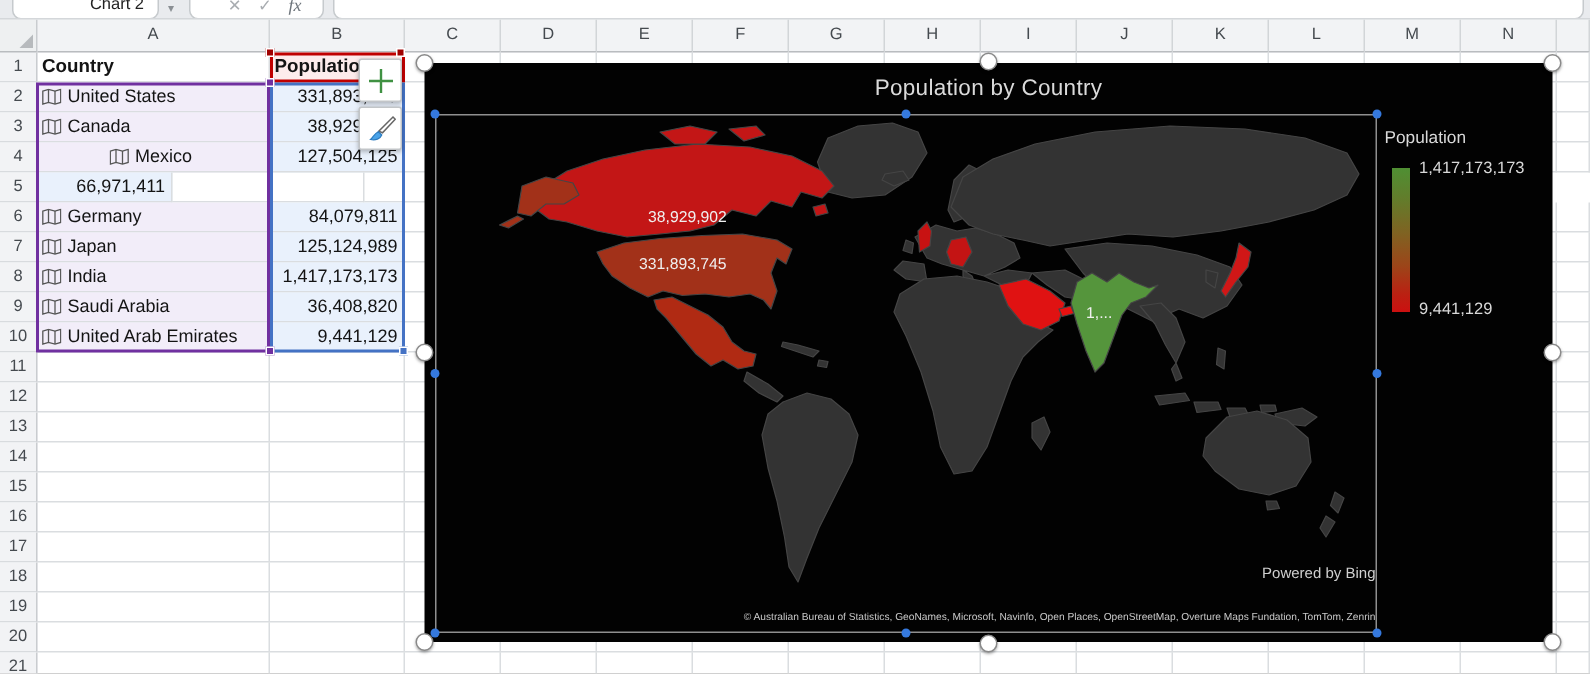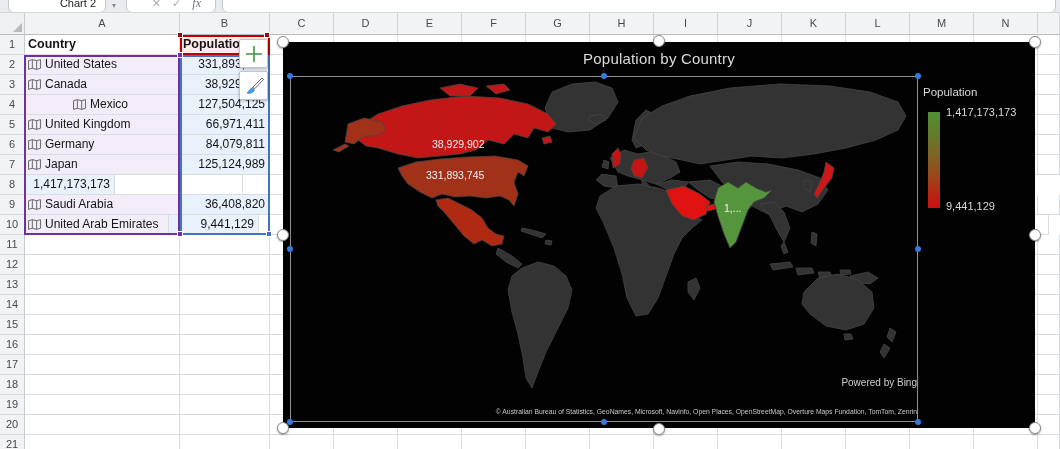--- a/index.html
+++ b/index.html
@@ -203,27 +203,20 @@
           <div class="cell" style="width: 64px;"></div>
           <div class="cell" style="width: 64px;"></div>
           <div class="cell" style="width: 64px;"></div>
           <div class="cell" style="width: 64px;"></div>
           <div class="cell" style="width: 64px;"></div>
           <div class="cell" style="width: 64px;"></div>
           <div class="cell" style="width: 22px;"></div>
         </div>
         <div class="grow">
           <div class="rh">5</div>
-          <div class="cell cA catfill" style="width: 155px;">
-            <svg class="mapglyph" width="13" height="11" viewBox="0 0 24 20">
-              <path d="M1 3 L8 1 L16 3 L23 1 V17 L16 19 L8 17 L1 19 Z" fill="none" stroke="#555" stroke-width="1.6"></path>
-              <path d="M8 1 V17 M16 3 V19" fill="none" stroke="#555" stroke-width="1.6"></path>
-            </svg>
-            <span>United Kingdom</span>
-          </div>
           <div class="cell cB valfill" style="width: 90px;">66,971,411</div>
           <div class="cell" style="width: 64px;"></div>
           <div class="cell" style="width: 64px;"></div>
           <div class="cell" style="width: 64px;"></div>
           <div class="cell" style="width: 64px;"></div>
           <div class="cell" style="width: 64px;"></div>
           <div class="cell" style="width: 64px;"></div>
           <div class="cell" style="width: 64px;"></div>
           <div class="cell" style="width: 64px;"></div>
           <div class="cell" style="width: 64px;"></div>
@@ -275,20 +268,27 @@
           <div class="cell" style="width: 64px;"></div>
           <div class="cell" style="width: 64px;"></div>
           <div class="cell" style="width: 64px;"></div>
           <div class="cell" style="width: 64px;"></div>
           <div class="cell" style="width: 64px;"></div>
           <div class="cell" style="width: 64px;"></div>
           <div class="cell" style="width: 22px;"></div>
         </div>
         <div class="grow">
           <div class="rh">8</div>
+          <div class="cell cA catfill" style="width: 155px;">
+            <svg class="mapglyph" width="13" height="11" viewBox="0 0 24 20">
+              <path d="M1 3 L8 1 L16 3 L23 1 V17 L16 19 L8 17 L1 19 Z" fill="none" stroke="#555" stroke-width="1.6"></path>
+              <path d="M8 1 V17 M16 3 V19" fill="none" stroke="#555" stroke-width="1.6"></path>
+            </svg>
+            <span>India</span>
+          </div>
           <div class="cell cB valfill" style="width: 90px;">1,417,173,173</div>
           <div class="cell" style="width: 64px;"></div>
           <div class="cell" style="width: 64px;"></div>
           <div class="cell" style="width: 64px;"></div>
           <div class="cell" style="width: 64px;"></div>
           <div class="cell" style="width: 64px;"></div>
           <div class="cell" style="width: 64px;"></div>
           <div class="cell" style="width: 64px;"></div>
           <div class="cell" style="width: 64px;"></div>
           <div class="cell" style="width: 64px;"></div>
@@ -316,21 +316,21 @@
           <div class="cell" style="width: 64px;"></div>
           <div class="cell" style="width: 64px;"></div>
           <div class="cell" style="width: 64px;"></div>
           <div class="cell" style="width: 64px;"></div>
           <div class="cell" style="width: 64px;"></div>
           <div class="cell" style="width: 64px;"></div>
           <div class="cell" style="width: 22px;"></div>
         </div>
         <div class="grow">
           <div class="rh">10</div>
-          <div class="cell cA catfill" style="width: 144px;">
+          <div class="cell cA catfill" style="width: 155px;">
             <svg class="mapglyph" width="13" height="11" viewBox="0 0 24 20">
               <path d="M1 3 L8 1 L16 3 L23 1 V17 L16 19 L8 17 L1 19 Z" fill="none" stroke="#555" stroke-width="1.6"></path>
               <path d="M8 1 V17 M16 3 V19" fill="none" stroke="#555" stroke-width="1.6"></path>
             </svg>
             <span>United Arab Emirates</span>
           </div>
           <div class="cell cB valfill" style="width: 90px;">9,441,129</div>
           <div class="cell" style="width: 64px;"></div>
           <div class="cell" style="width: 64px;"></div>
           <div class="cell" style="width: 64px;"></div>

